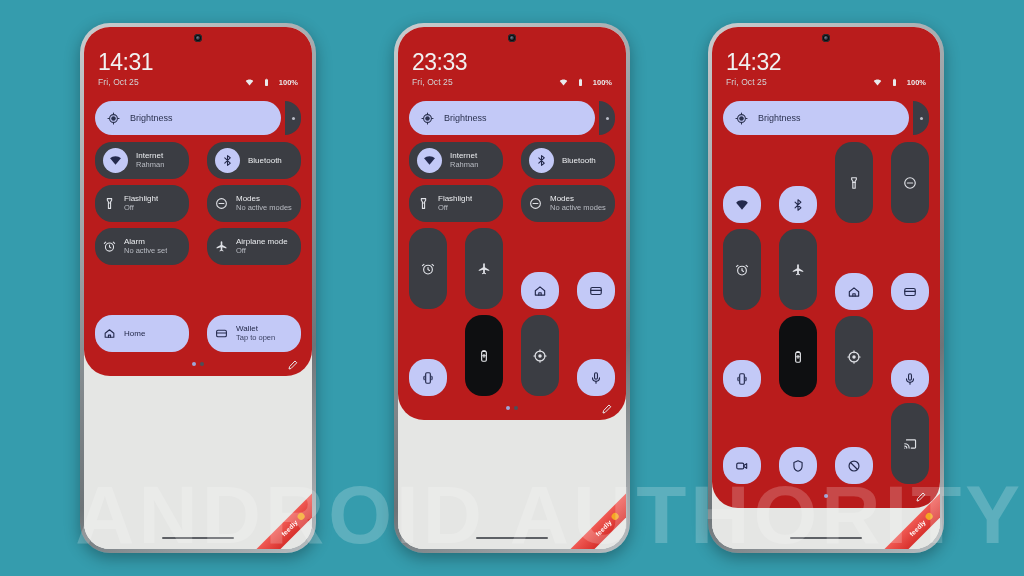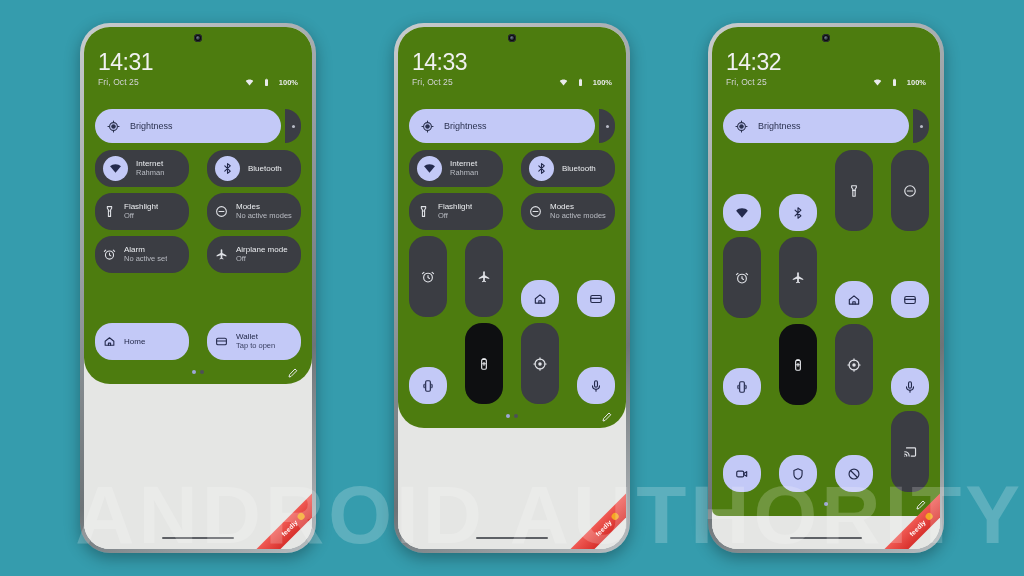--- a/index.html
+++ b/index.html
@@ -44,21 +44,21 @@
     width: 100%; height: 100%;
     border-radius: 26px;
     overflow: hidden;
     background: #e8e9e6;
     display: flex;
     flex-direction: column;
   }
 
   
   .shade {
-    background: #4d7c0f;
+    background: #b91c1c;
     border-bottom-left-radius: 26px;
     border-bottom-right-radius: 26px;
     padding: 10px 11px 4px 11px;
     position: relative;
     z-index: 3;
   }
   .camera {
     position: absolute;
     top: 7px; left: 50%; transform: translateX(-50%);
     width: 8px; height: 8px; border-radius: 50%;
@@ -78,21 +78,21 @@
     line-height: 1;
     letter-spacing: -0.5px;
     font-weight: 400;
   }
   .statusline { display:flex; align-items:center; justify-content:space-between; margin-top: 3px; }
   .date { color:#d2d3d5; font-size: 8.5px; letter-spacing: .1px; }
   .statusicons { display:flex; align-items:center; gap:8px; color:#e9eaec; font-size:7.5px; font-weight:bold; }
   .statusicons svg { display:block; }
 
   
-  .brightrow { display:flex; align-items:center; gap:4px; margin-top: 22px; }
+  .brightrow { display:flex; align-items:center; gap:4px; margin-top: 14px; }
   .brightness {
     flex: 1;
     height: 34px;
     border-radius: 18px;
     background: #c3c9f7;
     display:flex; align-items:center; gap:10px;
     padding-left: 12px;
   }
   .brightness .blabel { color:#2b3250; font-size:9px; }
   .brightknob {
@@ -368,21 +368,21 @@
             <span>feedly</span>
             <i class="dotty"></i>
           </div>
           <div class="navbar">
             <i></i>
           </div>
         </div>
         <div class="shade" style="position:absolute;left:0;right:0;top:0;">
           <div class="camera"></div>
           <div class="statusrow">
-            <span class="clock">14:33</span>
+            <span class="clock">23:33</span>
             <div class="statusline">
               <span class="date">Fri, Oct 25</span>
               <span class="statusicons">
                 <span>
                   <svg width="9" height="9" viewBox="0 0 24 24" fill="currentColor">
                     <path d="M12 20l10-12C19.5 5.5 16 4 12 4S4.5 5.5 2 8l10 12z"></path>
                   </svg>
                 </span>
                 <span>
                   <svg width="9" height="9" viewBox="0 0 24 24" fill="currentColor">
@@ -552,21 +552,21 @@
           <p>If you represent a brand seeking advertising opportunities, <b>visit our partners page</b> and get in touch!</p>
           <p>Don't forget to follow us on <b>Youtube</b>, <b>Facebook</b>, and <b>Twitter</b></p>
           <div class="ribbon">
             <span>feedly</span>
             <i class="dotty"></i>
           </div>
           <div class="navbar">
             <i></i>
           </div>
         </div>
-        <div class="shade" style="position:absolute;left:0;right:0;top:0;border-radius:7px;">
+        <div class="shade" style="position:absolute;left:0;right:0;top:0;">
           <div class="camera"></div>
           <div class="statusrow">
             <span class="clock">14:32</span>
             <div class="statusline">
               <span class="date">Fri, Oct 25</span>
               <span class="statusicons">
                 <span>
                   <svg width="9" height="9" viewBox="0 0 24 24" fill="currentColor">
                     <path d="M12 20l10-12C19.5 5.5 16 4 12 4S4.5 5.5 2 8l10 12z"></path>
                   </svg>

